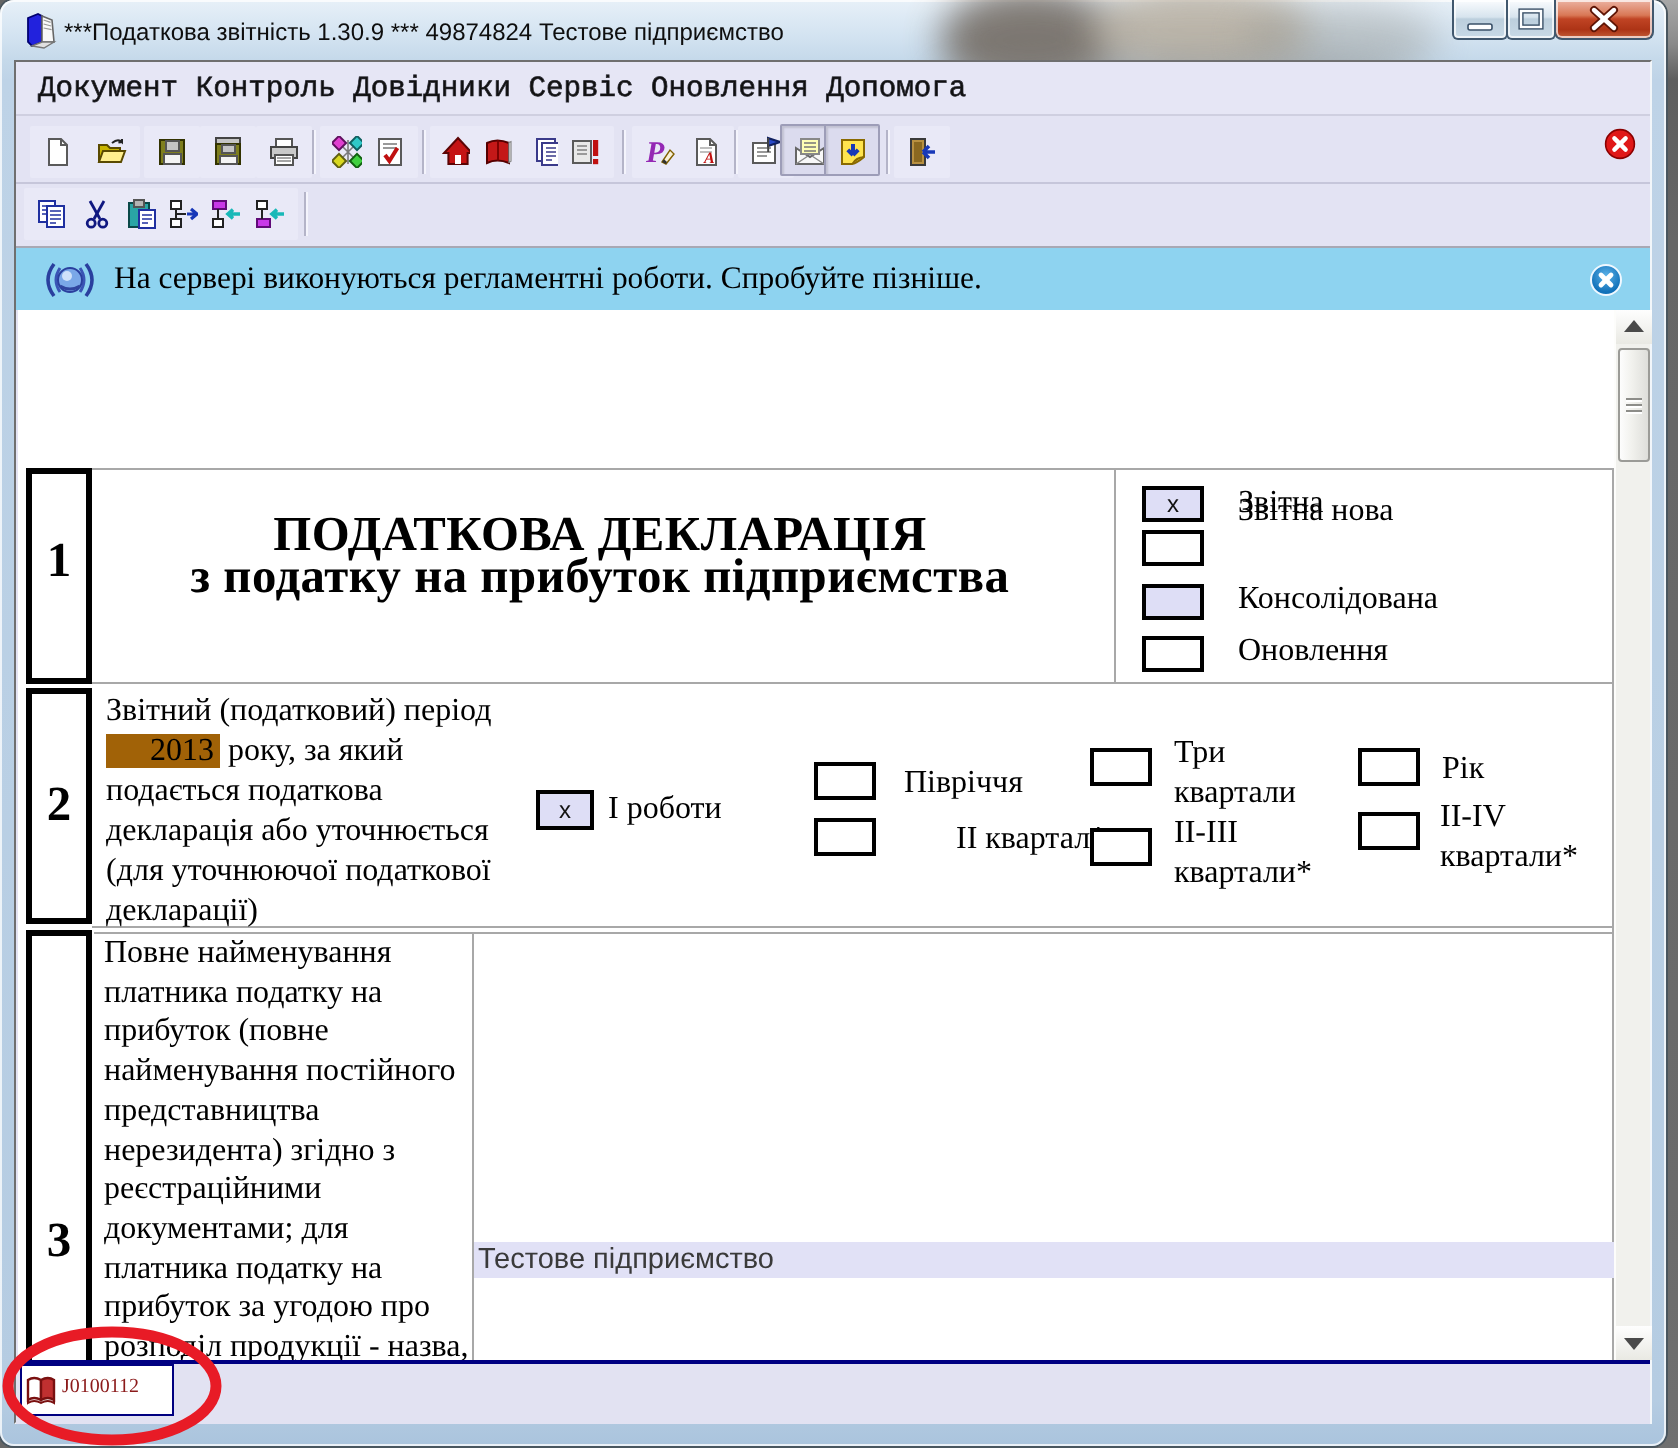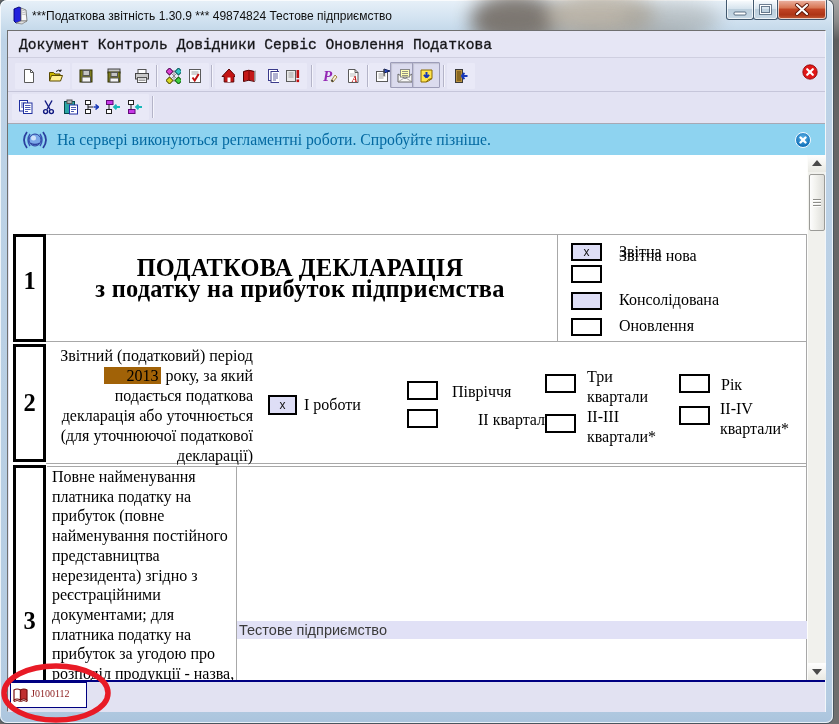--- a/index.html
+++ b/index.html
@@ -24,21 +24,21 @@
  border-top:1px solid #6f6f6f;border-left:1px solid #6f6f6f;border-right:1px solid #f2f6fa;border-bottom:1px solid #f2f6fa;background:#e3e3f3}
 #menubar{position:absolute;left:0;top:0;width:817px;height:27px;background:#e6e6f5;border-bottom:1px solid #cfcfe0;
  font-family:"Liberation Mono",monospace;font-size:14.6px;color:#101010;line-height:28px;white-space:pre;padding-left:11px;-webkit-text-stroke:.35px #26262e}
 #tb1{position:absolute;left:0;top:28px;width:817px;height:33px;background:#e3e3f3;border-bottom:1px solid #c6c6da}
 #tb2{position:absolute;left:0;top:62px;width:817px;height:28px;background:#e3e3f3}
 .btn{position:absolute;width:28px;height:26px;background:#e9e9f7;border-radius:1px}
 .btn svg{position:absolute;left:6px;top:5px}
 .btn.dn{background:#dbdbee;border:1px solid #9d9db8;box-shadow:inset 1px 1px 1px rgba(0,0,0,.12)}
 .tsep{position:absolute;width:1px;background:#b4b4c8;box-shadow:1px 0 0 #f4f4fc}
 #notifbar{position:absolute;left:0;top:92px;width:817px;height:32px;background:#8ed3f0;border-top:1px solid #a8a8b4}
-#notiftxt{position:absolute;left:49px;top:7px;font-family:"Liberation Serif",serif;font-size:15.7px;color:#0369a1}
+#notiftxt{position:absolute;left:49px;top:7px;font-family:"Liberation Serif",serif;font-size:15.7px;color:#000000}
 
 #doc{position:absolute;left:1px;top:124px;width:798px;height:525px;background:#fff;overflow:hidden;font-family:"Liberation Serif",serif;color:#000}
 #vscr{position:absolute;left:799px;top:124px;width:18px;height:525px;background:#f1f1ed;border-left:1px solid #fdfdfb}
 #navline{position:absolute;left:0;top:649px;width:817px;height:2px;background:#000082}
 #tabbar{position:absolute;left:0;top:651px;width:817px;height:30px;background:#e2e2f2}
 #tab{position:absolute;left:2px;top:0px;width:77px;height:26px;background:#fff;border:1px solid #000080}
 #tabtxt{position:absolute;left:20px;top:5px;font-family:"Liberation Serif",serif;font-size:10px;color:#8b1a1a}
 .gline{position:absolute;background:#a8a8a8}
 .blk{position:absolute;border:3px solid #000;background:#fff}
 .num{position:absolute;font-family:"Liberation Serif",serif;font-weight:bold;font-size:24.5px;text-align:center;line-height:24px}
@@ -71,21 +71,21 @@
         <g stroke="#5d1405" stroke-width="4" stroke-linecap="round">
           <line x1="19" y1="5" x2="29" y2="14"></line>
           <line x1="29" y1="5" x2="19" y2="14"></line>
         </g>
         <g stroke="#fdfeff" stroke-width="2.2" stroke-linecap="round">
           <line x1="19" y1="5" x2="29" y2="14"></line>
           <line x1="29" y1="5" x2="19" y2="14"></line>
         </g>
       </svg></div>
  <div id="client">
-  <div id="menubar">Документ Контроль Довідники Сервіс Оновлення Податкова</div>
+  <div id="menubar">Документ Контроль Довідники Сервіс Оновлення Допомога</div>
   <div id="tb1">
 <div class="btn" style="left:7px;top:4px">
           <svg width="16" height="16">
             <path d="M3.5,1.5 h6 l3,3 v10 h-9 z" fill="#fff" stroke="#5a5a5a"></path>
             <path d="M9.5,1.5 v3 h3" fill="none" stroke="#5a5a5a"></path>
           </svg>
         </div>
 <div class="btn" style="left:34px;top:4px">
           <svg width="16" height="16">
             <path d="M1.5,13 v-8.5 h4 l1.5,1.5 h5 v2" fill="#c8b400" stroke="#5a4a00"></path>
@@ -310,21 +310,21 @@
 <div class="cb lav" style="left:562px;top:88px;width:31px;height:18px">
           <span>x</span>
         </div>
 <div class="cb" style="left:562px;top:110px;width:31px;height:18px"></div>
 <div class="cb lav" style="left:562px;top:137px;width:31px;height:18px"></div>
 <div class="cb" style="left:562px;top:163px;width:31px;height:18px"></div>
 <div class="lbl" style="left:610px;top:87px">Звітна</div>
 <div class="lbl" style="left:610px;top:91px">Звітна нова</div>
 <div class="lbl" style="left:610px;top:135px">Консолідована</div>
 <div class="lbl" style="left:610px;top:161px">Оновлення</div>
-<div style="position:absolute;left:44px;top:191px;width:200px;text-align:right;font-size:16px;line-height:20px">Звітний (податковий) період<br><span style="background:#a16207;padding:0 3px 0 22px">2013</span> року, за який<br>подається податкова<br>декларація або уточнюється<br>(для уточнюючої податкової<br>декларації)</div>
+<div style="position:absolute;left:44px;top:191px;width:200px;text-align:left;font-size:16px;line-height:20px">Звітний (податковий) період<br><span style="background:#a16207;padding:0 3px 0 22px">2013</span> року, за який<br>подається податкова<br>декларація або уточнюється<br>(для уточнюючої податкової<br>декларації)</div>
 <div class="cb lav" style="left:259px;top:240px;width:29px;height:20px">
           <span style="line-height:17px">x</span>
         </div>
 <div class="lbl" style="left:295px;top:240px">І роботи</div>
 <div class="cb" style="left:398px;top:226px;width:31px;height:19px"></div>
 <div class="cb" style="left:398px;top:254px;width:31px;height:19px"></div>
 <div class="lbl" style="left:443px;top:227px">Півріччя</div>
 <div class="lbl" style="left:469px;top:255px">ІІ квартал*</div>
 <div class="cb" style="left:536px;top:219px;width:31px;height:19px"></div>
 <div class="cb" style="left:536px;top:259px;width:31px;height:19px"></div>

